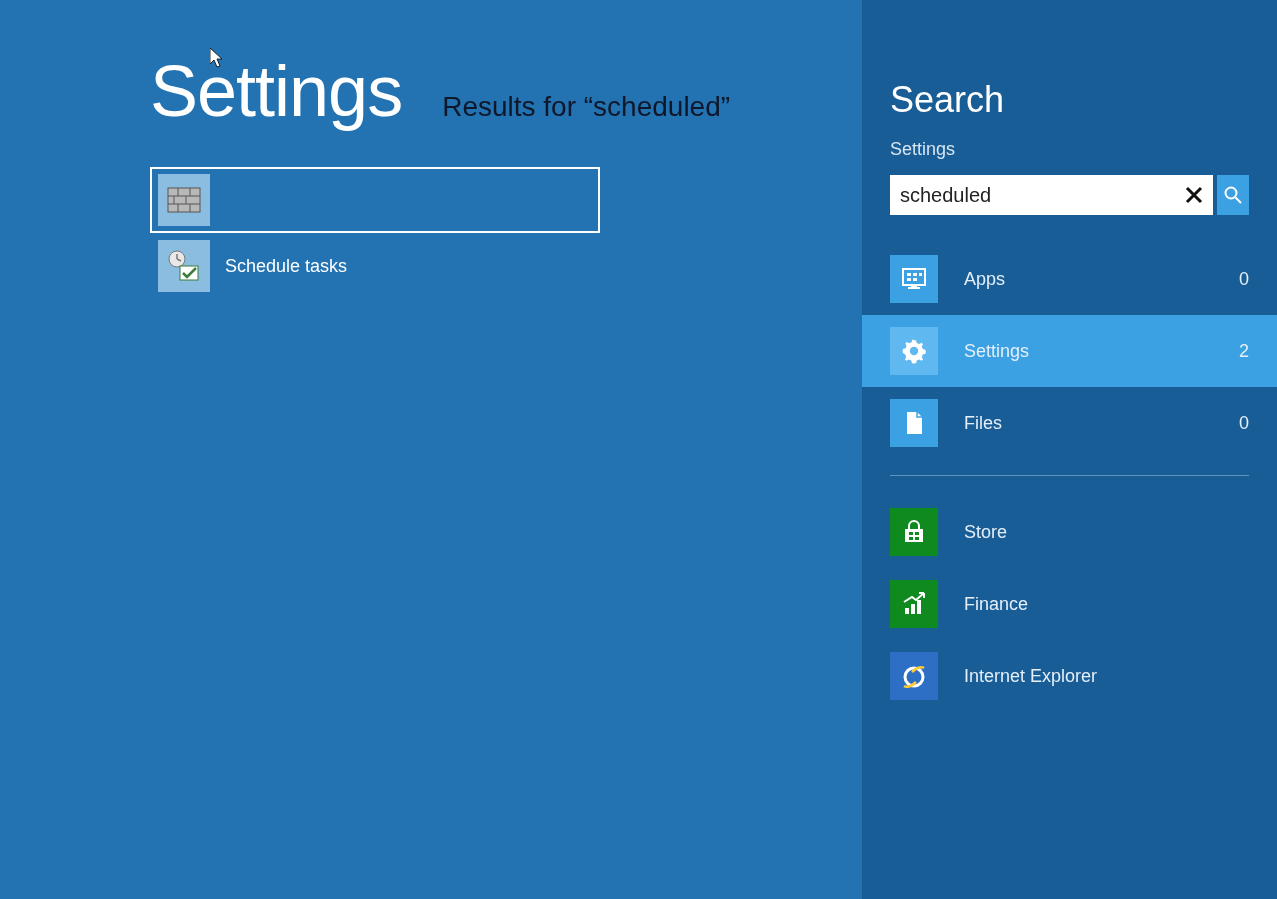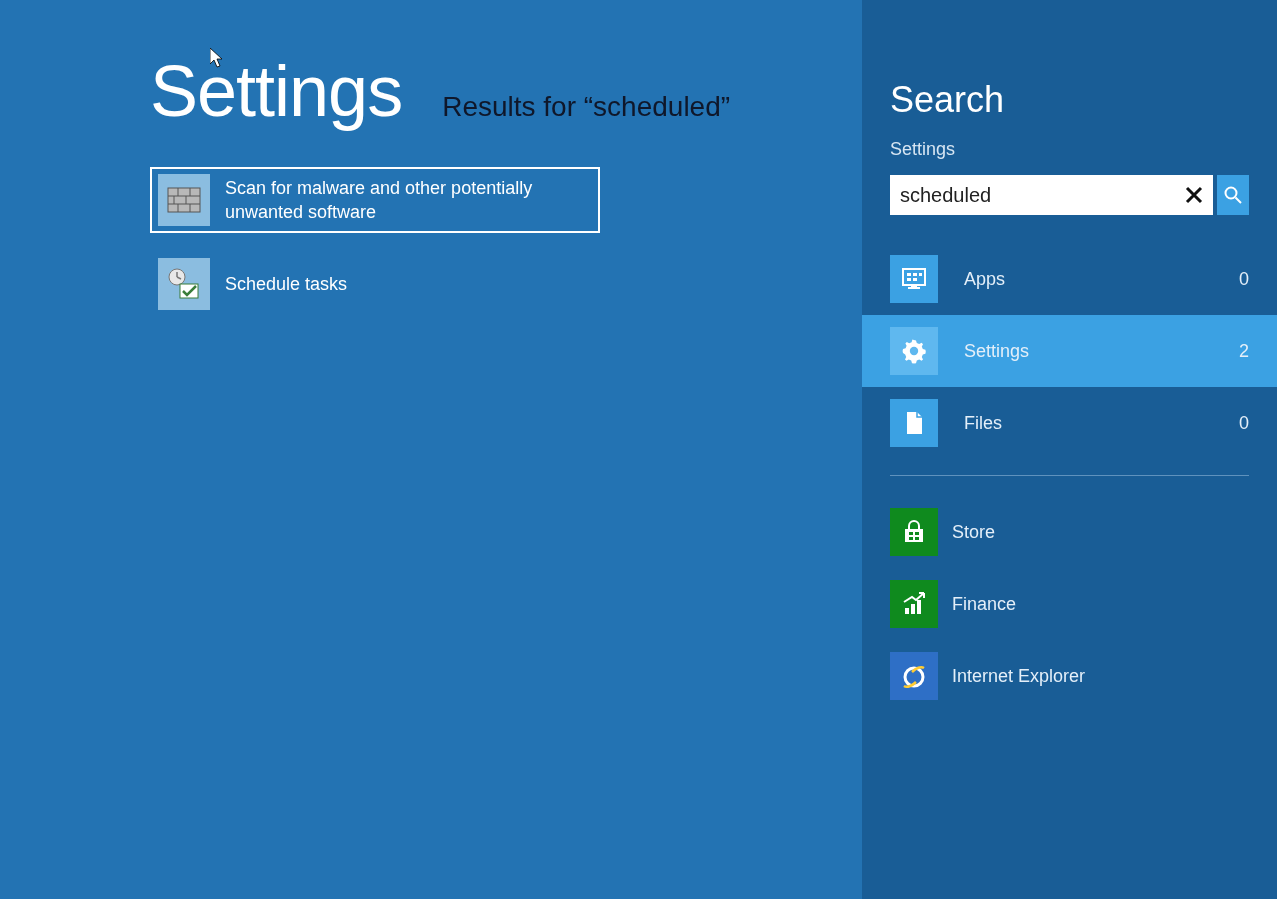--- a/index.html
+++ b/index.html
@@ -27,21 +27,21 @@
     color: #0f172a;
   }
   .results {
     margin-top: 35px;
     width: 450px;
   }
   .result-item {
     display: flex;
     align-items: center;
     gap: 15px;
-    padding: 25px 8px;
+    padding: 7px 8px;
     cursor: default;
   }
   .result-item.selected {
     border: 2px solid #fff;
     padding: 5px 6px;
   }
   .result-icon {
     width: 52px;
     height: 52px;
     background: #8bbde0;
@@ -150,21 +150,21 @@
   .divider {
     border: none;
     border-top: 1px solid #5f92bd;
     margin: 16px 0 20px 0;
   }
 
   .app-list {}
   .app-item {
     display: flex;
     align-items: center;
-    gap: 14px;
+    gap: 26px;
     padding: 12px 0;
     cursor: pointer;
   }
   .app-icon {
     width: 48px;
     height: 48px;
     display: flex;
     align-items: center;
     justify-content: center;
     flex-shrink: 0;
@@ -197,21 +197,20 @@
           <line x1="2" y1="14" x2="34" y2="14" stroke="#555"></line>
           <line x1="2" y1="22" x2="34" y2="22" stroke="#555"></line>
           <line x1="12" y1="6" x2="12" y2="14" stroke="#555"></line>
           <line x1="24" y1="6" x2="24" y2="14" stroke="#555"></line>
           <line x1="8" y1="14" x2="8" y2="22" stroke="#555"></line>
           <line x1="20" y1="14" x2="20" y2="22" stroke="#555"></line>
           <line x1="12" y1="22" x2="12" y2="30" stroke="#555"></line>
           <line x1="24" y1="22" x2="24" y2="30" stroke="#555"></line>
         </svg>
       </div>
-      <div class="result-label">Scan for malware and other potentially unwanted software</div>
     </div>
 
     <div class="result-item">
       <div class="result-icon">
         <svg viewBox="0 0 36 36">
           <circle cx="11" cy="11" r="8" fill="#e8e8e8" stroke="#777"></circle>
           <line x1="11" y1="11" x2="11" y2="6" stroke="#777" stroke-width="1.5"></line>
           <line x1="11" y1="11" x2="15" y2="13" stroke="#777" stroke-width="1.5"></line>
           <rect x="14" y="18" width="18" height="14" fill="#fff" stroke="#3a7d3a"></rect>
           <path d="M17 25 L21 29 L30 20" stroke="#3a7d3a" stroke-width="2.5" fill="none"></path>

